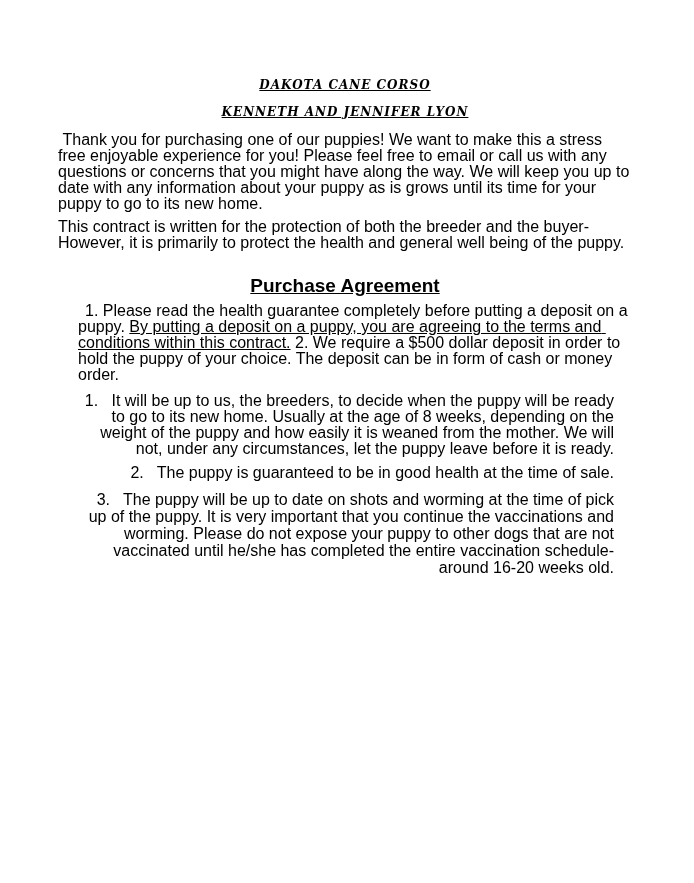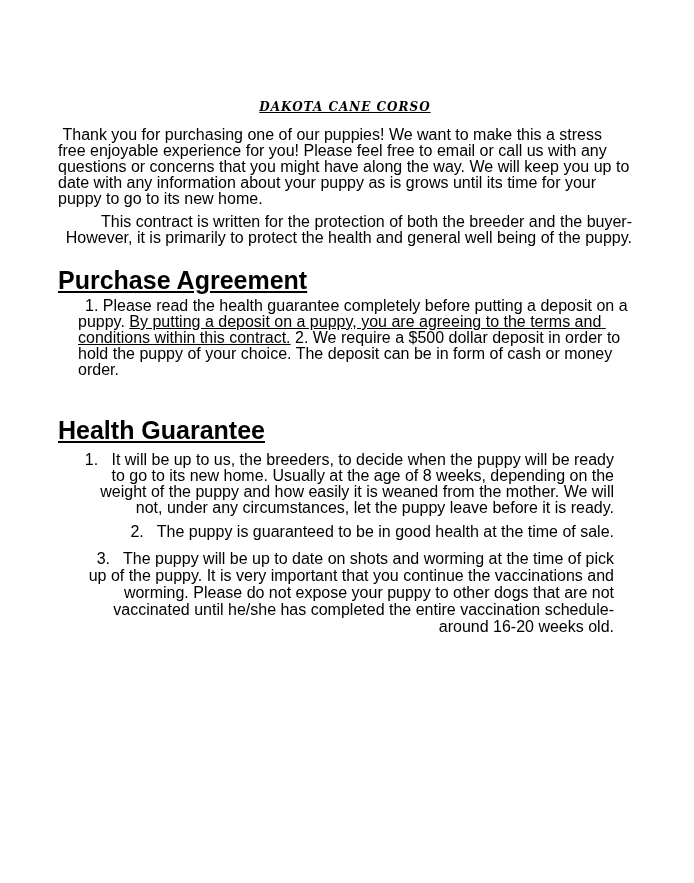--- a/index.html
+++ b/index.html
@@ -11,21 +11,21 @@
     width: 694px;
     height: 883px;
     font-family: "Liberation Sans", sans-serif;
     color: #000000;
     overflow: hidden;
   }
   .page {
     box-sizing: border-box;
     width: 694px;
     height: 883px;
-    padding: 100px 62px 0 58px;
+    padding: 78px 62px 0 58px;
     background: #ffffff;
   }
   p { margin: 0; white-space: pre-wrap; }
 
   
   .letterhead { text-align: center; }
   .script-line {
     font-family: "DejaVu Serif", serif;
     font-style: italic;
     font-weight: bold;
@@ -39,35 +39,35 @@
   
   .doc-title {
     text-align: center;
     font-size: 19px;
     font-weight: bold;
     line-height: 23px;
     margin-top: 46px;
   }
   .doc-title span, .section-heading span { text-decoration: underline; }
   .section-heading {
-    text-align: left;
-    font-size: 25px;
+    text-align: center;
+    font-size: 19px;
     font-weight: bold;
     line-height: 23px;
   }
   .pa-heading { margin-top: 23px; }
   .hg-heading { margin-top: 41px; }
 
   
   .body-text {
     font-size: 16px;
     line-height: 16px;
   }
   .intro-1 { margin-top: 13px; }
-  .intro-2 { margin-top: 7px; text-align: right; }
+  .intro-2 { margin-top: 7px; }
 
   .pa-item12 {
     margin-top: 6px;
     margin-left: 20px;
     text-indent: 7px;
   }
   .pa-item12 .u { text-decoration: underline; }
   .pa-item3 {
     margin-top: 8px;
     margin-left: 67px;
@@ -83,33 +83,33 @@
   .hg-item2 { margin-top: 8px; }
   .hg-item3 { margin-top: 10px; line-height: 17px; }
 </style>
 </head>
 <body>
 
 <div class="page">
 
   <div class="letterhead">
     <div class="script-line"><span>DAKOTA CANE CORSO</span></div>
+    <div class="script-line"><span>KENNETH AND JENNIFER LYON</span></div>
   </div>
 
 
   <p class="body-text intro-1"> Thank you for purchasing one of our puppies! We want to make this a stress free enjoyable experience for you! Please feel free to email or call us with any questions or concerns that you might have along the way. We will keep you up to date with any information about your puppy as is grows until its time for your puppy to go to its new home.</p>
 
   <p class="body-text intro-2">This contract is written for the protection of both the breeder and the buyer-However, it is primarily to protect the health and general well being of the puppy.</p>
 
   <div class="section-heading pa-heading"><span>Purchase Agreement</span></div>
 
   <p class="body-text pa-item12"><span>1. Please read the health guarantee completely before putting a deposit on a puppy. </span><span class="u">By putting a deposit on a puppy, you are agreeing to the terms and conditions within this contract.</span><span> 2. We require a $500 dollar deposit in order to hold the puppy of your choice. The deposit can be in form of cash or money order.</span></p>
 
 
-  <div class="section-heading hg-heading"><span>Health Guarantee</span></div>
 
   <p class="body-text hg-item hg-item1">1.   It will be up to us, the breeders, to decide when the puppy will be ready to go to its new home. Usually at the age of 8 weeks, depending on the weight of the puppy and how easily it is weaned from the mother. We will not, under any circumstances, let the puppy leave before it is ready.</p>
 
   <p class="body-text hg-item hg-item2">2.   The puppy is guaranteed to be in good health at the time of sale.</p>
 
   <p class="body-text hg-item hg-item3">3.   The puppy will be up to date on shots and worming at the time of pick up of the puppy. It is very important that you continue the vaccinations and worming. Please do not expose your puppy to other dogs that are not vaccinated until he/she has completed the entire vaccination schedule-around 16-20 weeks old.</p>
 
 </div>
 
 </body></html>

